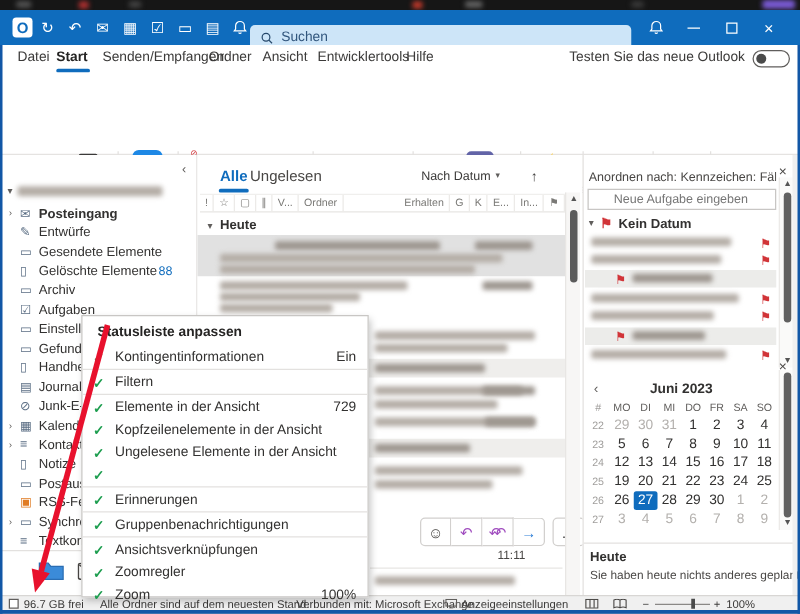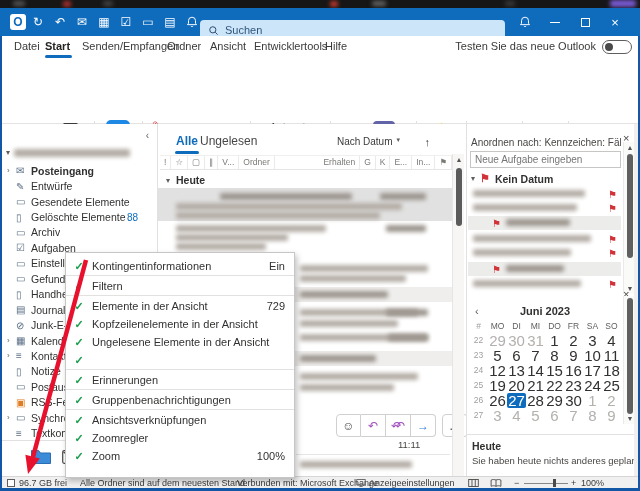--- a/index.html
+++ b/index.html
@@ -89,39 +89,39 @@
 .htbtn:nth-child(4){border-radius:0 4px 4px 0}
 .htmore{width:26px;height:23px;border:1px solid #d2d0ce;background:#fff;border-radius:4px;margin-left:6px;display:flex;align-items:center;justify-content:center;font-size:12px;color:#3b3a39}
 .mtime{position:absolute;font-size:9.5px;color:#484644}
 .mscroll{position:absolute;left:294px;top:30px;width:12px;height:322px;background:#f7f6f5;border-left:1px solid #e8e6e4}
 .mscroll .up{position:absolute;left:0;top:2px;width:12px;text-align:center;font-size:7px;color:#555}
 .mscroll .thumb{position:absolute;left:3px;top:14px;width:6px;height:58px;background:#5b5b5b;border-radius:3px}
 
 .todopane{position:absolute;left:466px;top:124px;width:174px;height:352px;background:#fff;border-left:1px solid #e3e1df}
 .tclose{position:absolute;font-size:11px;color:#484644}
 .tarrange{position:absolute;left:4px;top:13px;width:150px;font-size:10px;color:#484644;white-space:nowrap;overflow:hidden}
-.tinput{position:absolute;left:3px;top:27px;width:151px;height:17px;border:1px solid #c8c6c4;font-size:10px;color:#605e5c;padding-left:4px;font-family:inherit;outline:none}
+.tinput{position:absolute;left:3px;top:27px;width:151px;height:17px;border:1px solid #c8c6c4;font-size:10px;color:#605e5c;padding-left:20px;font-family:inherit;outline:none}
 .tgroup{position:absolute;left:4px;top:48px;display:flex;align-items:center;gap:5px;font-size:10.5px;font-weight:bold;color:#323130}
 .tgroup .exp{font-size:8px;color:#605e5c;font-weight:normal}
 .flag{color:#d13438;font-size:11px}
 .trow{position:absolute;left:1px;width:153px;height:14px}
 .trow .flag{position:absolute;right:4px;top:2px;font-size:10px}
 .tband{position:absolute;left:1px;width:153px;height:14px;background:#ececea}
 .tband .flag{position:absolute;left:24px;top:2px;font-size:10px}
 .tscroll{position:absolute;left:156px;width:12px;background:#fafaf9;border-left:1px solid #eceae8}
 .tscroll .ar{position:absolute;left:0;width:12px;text-align:center;font-size:7px;color:#555}
 .tscroll .thumb{position:absolute;left:3px;width:6px;background:#606060;border-radius:3px}
 
 .calprev{position:absolute;left:8px;top:181px;font-size:11px;color:#605e5c}
 .caltitle{position:absolute;left:2px;top:181px;width:152px;text-align:center;font-size:11px;font-weight:bold;color:#323130}
 .calhead{position:absolute;left:2px;top:196px;display:grid;grid-template-columns:repeat(8,19px)}
 .calhead .ch{font-size:8.5px;color:#605e5c;text-align:center;height:12px;line-height:12px}
 .calhead .ch:first-child{color:#a19f9d}
 .calgrid{position:absolute;left:2px;top:209px;display:grid;grid-template-columns:repeat(8,19px)}
-.cc{font-size:15px;color:#323130;text-align:center;height:15px;line-height:15px}
+.cc{font-size:11px;color:#323130;text-align:center;height:15px;line-height:15px}
 .cc.wk{color:#a19f9d;font-size:8.5px}
 .cc.dim{color:#b3b0ad}
 .cc.sel{background:#0f6cbd;color:#fff;border-radius:2px}
 .calsep{position:absolute;left:0;top:310px;width:168px;height:1px;background:#e3e1df}
 .theute{position:absolute;left:5px;top:316px;font-size:10.5px;font-weight:bold;color:#323130}
 .tplan{position:absolute;left:5px;top:331px;font-size:9.5px;color:#484644;white-space:nowrap}
 
 .statusbar{position:absolute;left:0;top:476px;width:640px;height:12px;background:#f0f0f0;border-top:1px solid #d8d6d4;font-size:9px;color:#3b3a39}
 .sb{position:absolute;top:1px;white-space:nowrap}
 .quotaicon{position:absolute;left:7px;top:2px;width:8px;height:8px;border:1px solid #605e5c;background:#fff}
@@ -704,20 +704,21 @@
         </svg>
     </span>
     <span class="sb" style="left:514px">−</span>
     <span class="sliderline"></span>
     <span class="sliderthumb"></span>
     <span class="sb" style="left:571px">+</span>
     <span class="sb" style="left:581px">100%</span>
   </div>
 
   <div class="menu">
+    <div class="menutitle">Statusleiste anpassen</div>
     <div>
 
     <div class="mi sep">
         <span class="chk">✓</span>
         <span class="lbl">Kontingentinformationen</span>
         <span class="val">Ein</span>
       </div>
         <div class="mi sep">
         <span class="chk">✓</span>
         <span class="lbl">Filtern</span>

